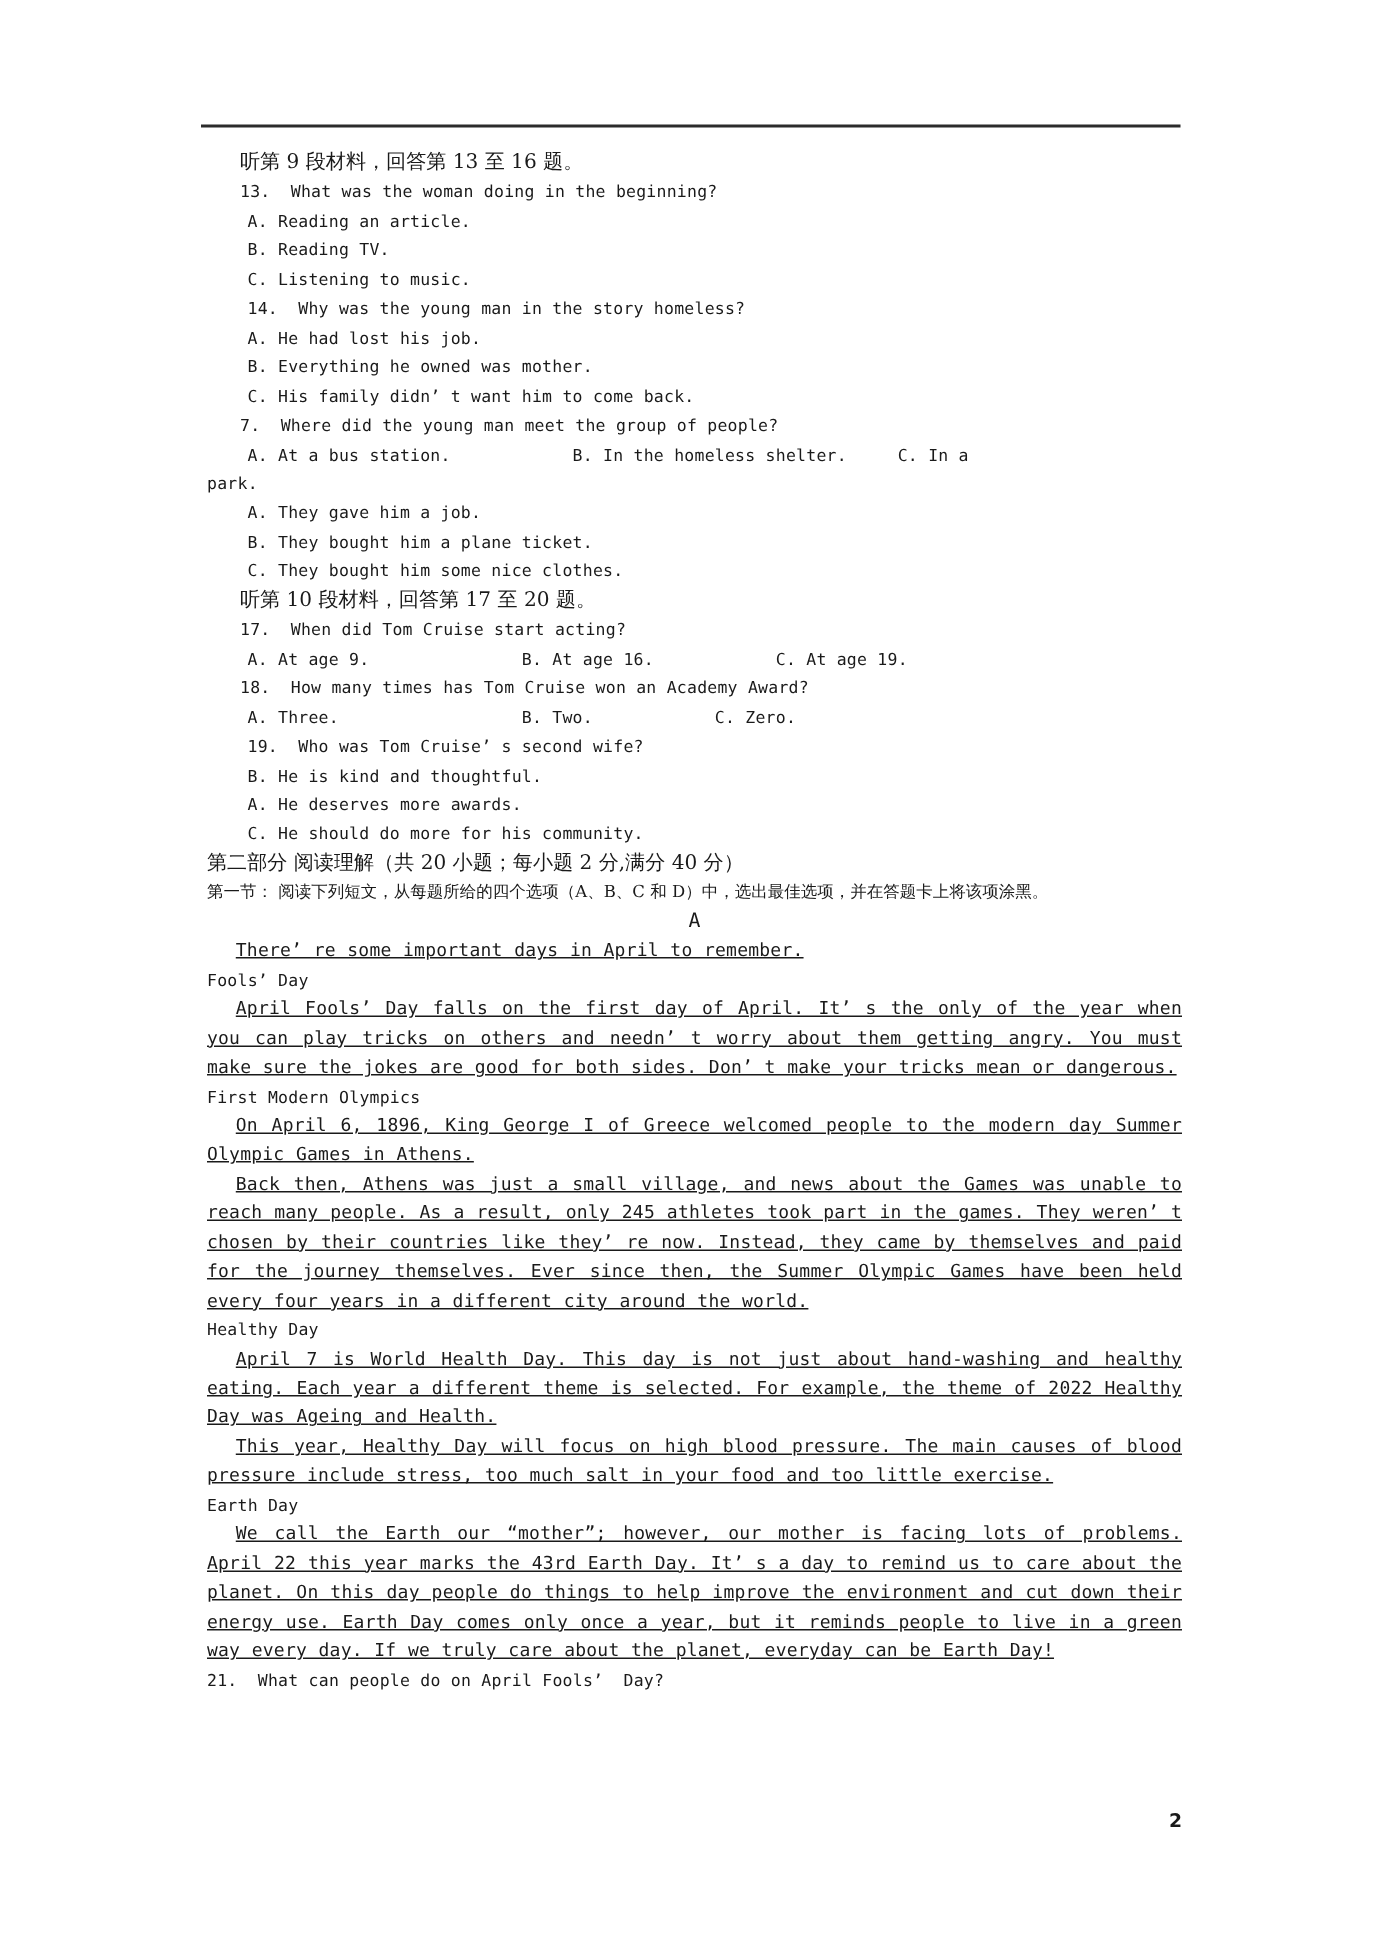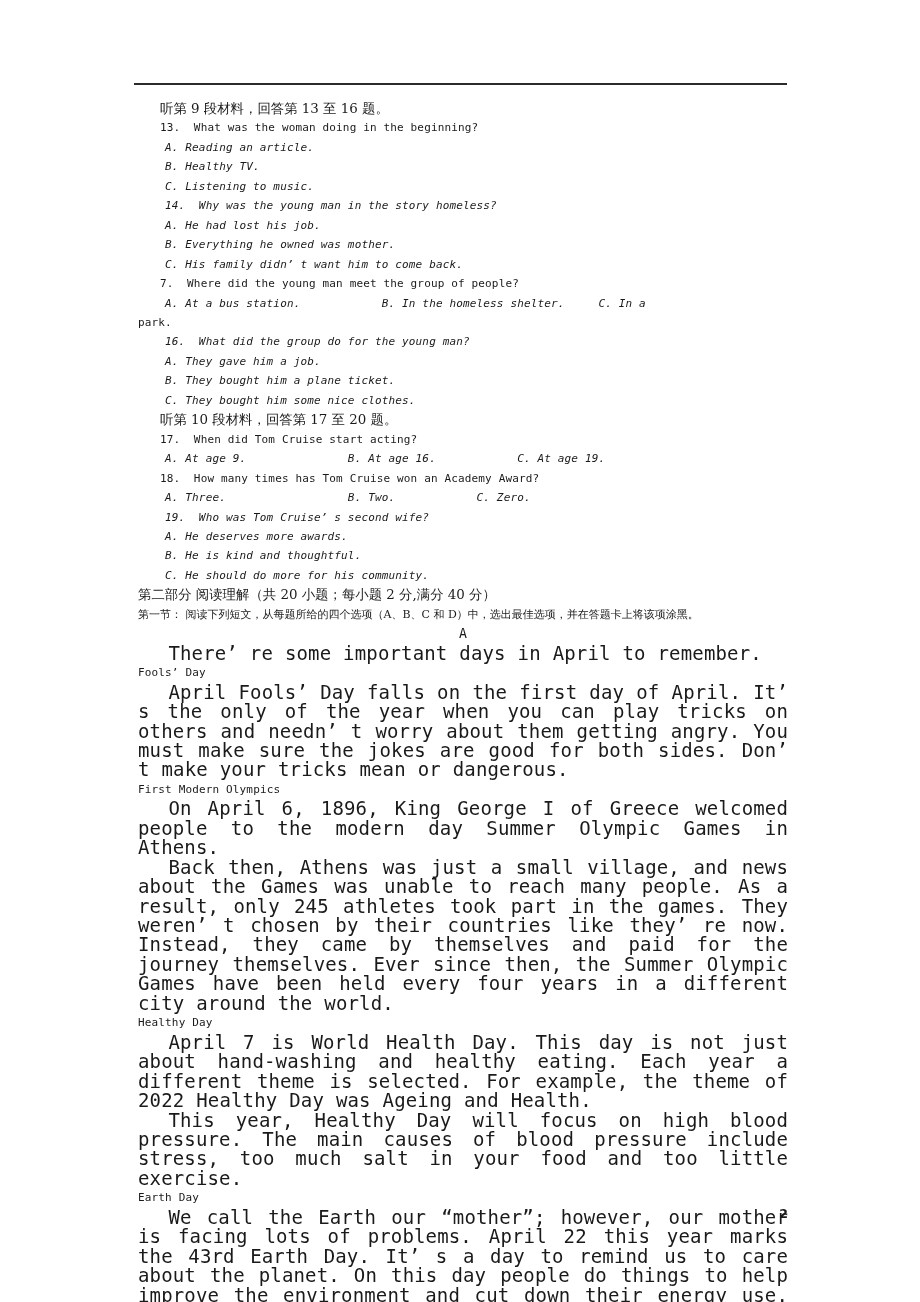--- a/index.html
+++ b/index.html
@@ -49,38 +49,39 @@
     white-space: pre;
   }
   .cn-wrap {
     font-family: "DejaVu Serif", "Liberation Serif", serif;
     font-size: 11px;
     line-height: 19.45px;
     white-space: normal;
   }
   
   .para {
-    font-size: 19px;
+    font-size: 12px;
     line-height: 19.45px;
     text-align: justify;
     text-justify: inter-word;
     letter-spacing: 0.15px;
     word-spacing: 0.3px;
     margin: 0;
+    text-decoration: underline;
   }
   .para.indent { text-indent: 1.6em; }
   .center-a {
     text-align: center;
     font-size: 13.2px;
     line-height: 19.45px;
     letter-spacing: 0.15px;
   }
   .pad-1 { padding-left: 0px; }
   .pad-3 { padding-left: 22px; }
-  .pad-4 { padding-left: 27px; font-style: italic; }
+  .pad-4 { padding-left: 27px; }
   .page-number {
     position: absolute;
     right: 132px;
     top: 1206px;
     font-family: "DejaVu Sans", "Liberation Sans", sans-serif;
     font-size: 12.5px;
     font-weight: bold;
     color: #1a1a1a;
   }
 </style>
@@ -90,49 +91,48 @@
 <div class="page">
 
   <div class="header-rule"></div>
 
   <div class="content">
 
     <div class="cn pad-3">听第 9 段材料，回答第 13 至 16 题。</div>
 
     <div class="ln pad-3">13.  What was the woman doing in the beginning?</div>
     <div class="ln pad-4">A. Reading an article.</div>
-    <div class="ln pad-4">B. Healthy TV.</div>
+    <div class="ln pad-4">B. Reading TV.</div>
     <div class="ln pad-4">C. Listening to music.</div>
 
     <div class="ln pad-4">14.  Why was the young man in the story homeless?</div>
     <div class="ln pad-4">A. He had lost his job.</div>
     <div class="ln pad-4">B. Everything he owned was mother.</div>
     <div class="ln pad-4">C. His family didn’ t want him to come back.</div>
 
     <div class="ln pad-3">7.  Where did the young man meet the group of people?</div>
     <div class="ln pad-4">A. At a bus station.            B. In the homeless shelter.     C. In a</div>
     <div class="ln pad-1">park.</div>
 
-    <div class="ln pad-4">16.  What did the group do for the young man?</div>
     <div class="ln pad-4">A. They gave him a job.</div>
     <div class="ln pad-4">B. They bought him a plane ticket.</div>
     <div class="ln pad-4">C. They bought him some nice clothes.</div>
 
     <div class="cn pad-3">听第 10 段材料，回答第 17 至 20 题。</div>
 
     <div class="ln pad-3">17.  When did Tom Cruise start acting?</div>
     <div class="ln pad-4">A. At age 9.               B. At age 16.            C. At age 19.</div>
 
     <div class="ln pad-3">18.  How many times has Tom Cruise won an Academy Award?</div>
     <div class="ln pad-4">A. Three.                  B. Two.            C. Zero.</div>
 
     <div class="ln pad-4">19.  Who was Tom Cruise’ s second wife?</div>
 
+    <div class="ln pad-4">B. He is kind and thoughtful.</div>
     <div class="ln pad-4">A. He deserves more awards.</div>
-    <div class="ln pad-4">B. He is kind and thoughtful.</div>
     <div class="ln pad-4">C. He should do more for his community.</div>
 
     <div class="cn pad-1">第二部分 阅读理解（共 20 小题；每小题 2 分,满分 40 分）</div>
     <div class="cn-wrap pad-1">第一节： 阅读下列短文，从每题所给的四个选项（A、B、C 和 D）中，选出最佳选项，并在答题卡上将该项涂黑。</div>
 
     <div class="center-a">A</div>
 
     <p class="para indent">There’ re some important days in April to remember.</p>
 
     <div class="ln pad-1">Fools’ Day</div>

